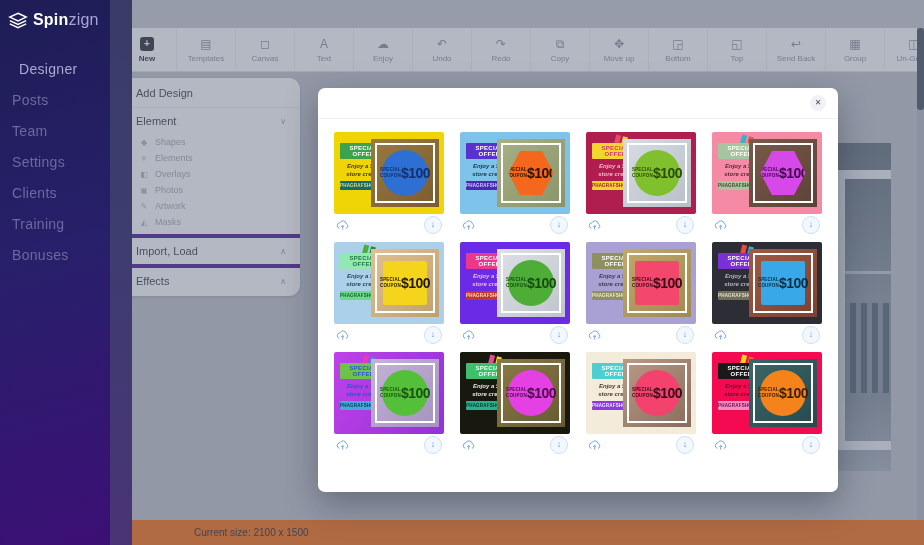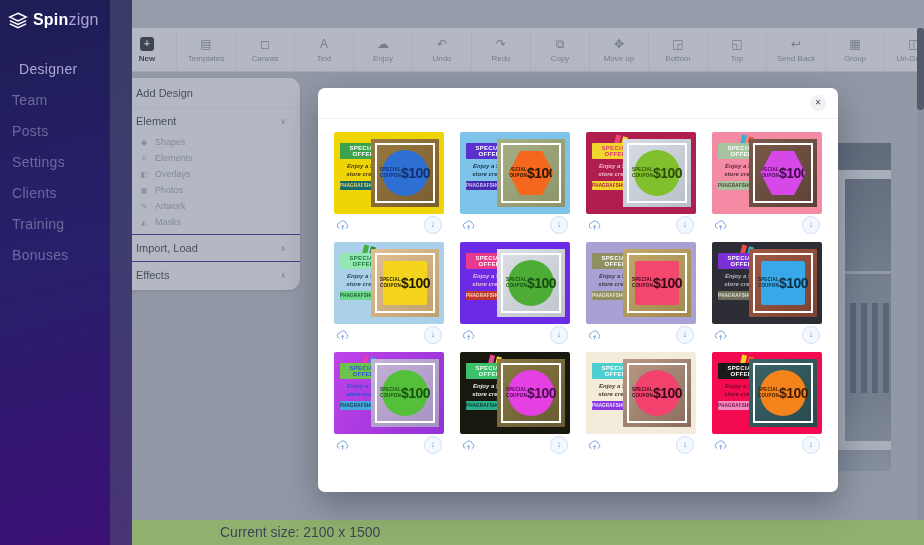--- a/index.html
+++ b/index.html
@@ -36,32 +36,32 @@
   .panel{position:absolute;left:12px;top:6px;width:178px;background:#fff;border-radius:11px;
          box-shadow:0 1px 3px rgba(30,35,50,.18);padding-bottom:2px}
   .panel-title{padding:9px 14px 8px;font-size:11px;color:#3c414e;border-bottom:1px solid #eef0f3}
   .section-h{padding:7px 14px;font-size:11px;color:#3c414e;display:flex;justify-content:space-between;
              align-items:center;cursor:pointer}
   .section-h .chev{font-size:8px;color:#9aa0ad}
   .section-b{padding-bottom:4px}
   .p-item{padding:3px 14px 3px 17px;font-size:9px;color:#a5abb6;cursor:pointer;display:flex;
           align-items:center;gap:6px}
   .p-item .p-ic{font-size:8px;color:#b4b9c4;width:10px;text-align:center}
-  .sec-top{border-top:1px solid #4c1d95}
+  .sec-top{border-top:4px solid #4c1d95}
 
   
   .canvas-img{position:absolute;left:630px;top:71px;width:151px;height:328px;overflow:hidden;
               background:linear-gradient(180deg,#67747f 0%,#7e8a96 30%,#97a2ae 55%,#8b96a2 78%,#aab3bd 100%)}
   .canvas-frame{position:absolute;left:96px;top:27px;width:150px;height:262px;border:9px solid #eceff3}
   .ci-rail{position:absolute;left:0;top:128px;width:100%;height:3px;background:rgba(240,242,245,.55)}
   .ci-rail2{position:absolute;left:0;top:160px;width:100%;height:90px;
             background:repeating-linear-gradient(90deg,#5a6a78 0 6px,#8b97a4 6px 11px)}
 
-  .statusbar{position:absolute;left:0;right:0;bottom:0;height:25px;background:#bef264;
-             font-size:14px;color:#272d3b;line-height:25px;padding-left:110px}
+  .statusbar{position:absolute;left:0;right:0;bottom:0;height:25px;background:#f97316;
+             font-size:10px;color:#272d3b;line-height:25px;padding-left:84px}
 
   .scrolltrack{position:absolute;right:0;top:28px;width:7px;bottom:25px;background:#b6bac4}
   .scrollthumb{position:absolute;right:0;top:0;width:7px;height:82px;background:#4e5566;border-radius:3px}
 
   
   .overlay{position:absolute;inset:0;background:rgba(88,97,120,.45);z-index:5}
 
   
   .modal{position:absolute;left:318px;top:88px;width:520px;height:404px;background:#fff;
          border-radius:7px;box-shadow:0 12px 34px rgba(20,26,42,.35);z-index:10;overflow:hidden}
@@ -108,22 +108,22 @@
   <div class="logo">
     <svg width="20" height="17" viewBox="0 0 22 18">
       <path d="M11 1 L20 5.2 L11 9.4 L2 5.2 Z" fill="none" stroke="#ffffff" stroke-width="1.6"></path>
       <path d="M2 9.2 L11 13.4 L20 9.2" fill="none" stroke="#ffffff" stroke-width="1.6"></path>
       <path d="M2 12.8 L11 17 L20 12.8" fill="none" stroke="#ffffff" stroke-width="1.6"></path>
     </svg>
     <span class="logo-text"><b>Spin</b><span class="lt2">zign</span></span>
   </div>
   <div class="menu">
       <div class="menu-item active">Designer</div>
+      <div class="menu-item">Posts</div>
       <div class="menu-item">Team</div>
-      <div class="menu-item">Posts</div>
       <div class="menu-item">Settings</div>
       <div class="menu-item">Clients</div>
       <div class="menu-item">Training</div>
       <div class="menu-item">Bonuses</div>
     </div>
 </div>
 
 <div class="main">
   <div class="topstrip"></div>
 

